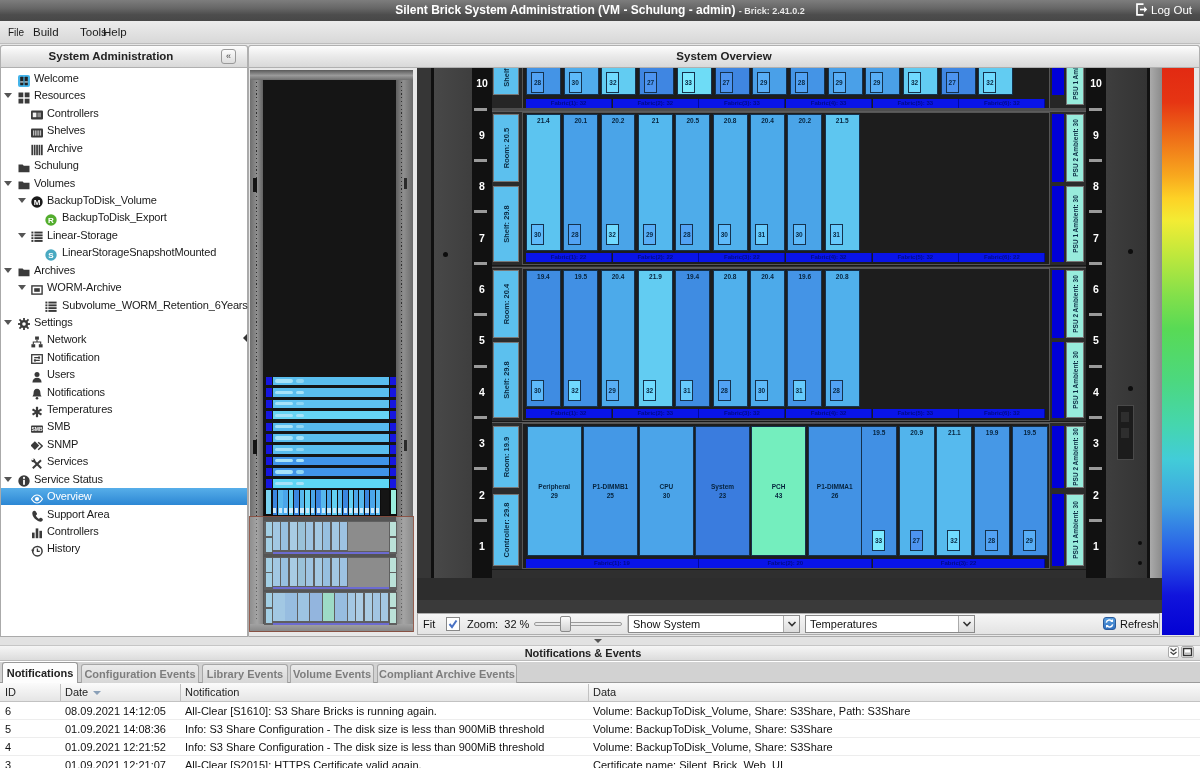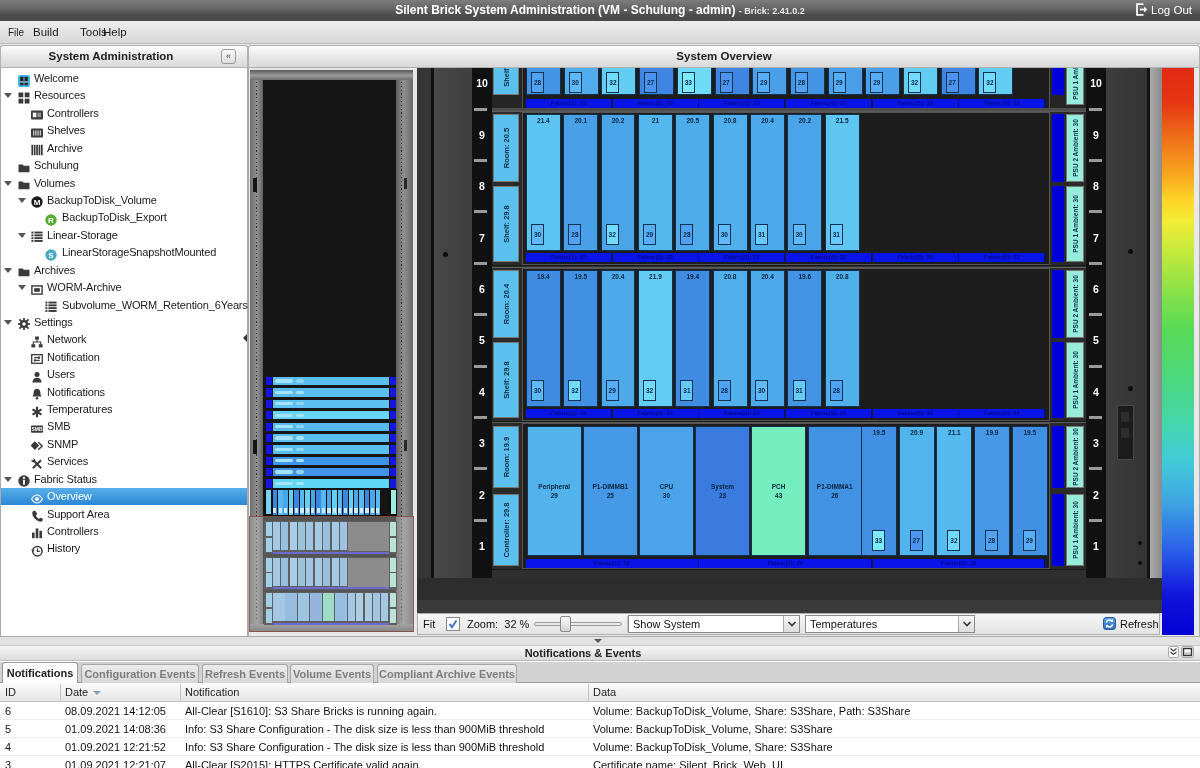--- a/index.html
+++ b/index.html
@@ -177,21 +177,21 @@
       <circle cx="2.4" cy="2.4" r="1.9" fill="#3a3a3a"></circle>
       <circle cx="1.6" cy="1.3" r="1" fill="#fff"></circle>
     </svg></div>
 <div style="position:absolute;left:47px;top:453.2px;height:17px;line-height:17px;font-size:11px;letter-spacing:-0.15px;color:#1a1a1a;">Services</div>
 <div style="position:absolute;left:4px;top:476.7px;width:0;height:0;border-left:4.5px solid transparent;border-right:4.5px solid transparent;border-top:5.5px solid #555;"></div>
 <div style="position:absolute;left:18px;top:473.2px;width:12px;height:12px;"><svg width="12" height="12" viewBox="0 0 12 12">
       <circle cx="6" cy="6" r="5.7" fill="#3a3a3a"></circle>
       <rect x="5.1" y="4.8" width="1.8" height="5" fill="#fff"></rect>
       <circle cx="6" cy="2.9" r="1.1" fill="#fff"></circle>
     </svg></div>
-<div style="position:absolute;left:34px;top:470.7px;height:17px;line-height:17px;font-size:11px;letter-spacing:-0.15px;color:#1a1a1a;">Fabric Status</div>
+<div style="position:absolute;left:34px;top:470.7px;height:17px;line-height:17px;font-size:11px;letter-spacing:-0.15px;color:#1a1a1a;">Service Status</div>
 <div style="position:absolute;left:1px;top:488.1px;width:246px;height:17px;background:linear-gradient(180deg,#57aee9,#2c87d4);"></div>
 <div style="position:absolute;left:31px;top:490.6px;width:12px;height:12px;"><svg width="12" height="12" viewBox="0 0 12 12">
       <path d="M0.5 6 C2.2 3.2 4 2 6 2 C8 2 9.8 3.2 11.5 6 C9.8 8.8 8 10 6 10 C4 10 2.2 8.8 0.5 6 Z" fill="none" stroke="#fff" stroke-width="1.2"></path>
       <circle cx="6" cy="6" r="2.1" fill="#fff"></circle>
     </svg></div>
 <div style="position:absolute;left:47px;top:488.1px;height:17px;line-height:17px;font-size:11px;letter-spacing:-0.15px;color:#fff;">Overview</div>
 <div style="position:absolute;left:31px;top:508.0px;width:12px;height:12px;"><svg width="12" height="12" viewBox="0 0 12 12">
       <path d="M2.6 1.1 C3.4 0.6 4.3 0.8 4.8 1.6 L5.8 3.2 C6.2 3.9 6 4.6 5.4 5.1 L4.8 5.6 C5.4 7 6.7 8.3 8 8.9 L8.5 8.3 C9 7.7 9.8 7.5 10.4 7.9 L11.2 8.5 C12 9.1 12 10.1 11.4 10.8 C10.2 12.1 8 11.9 5.6 10.1 C3 8.2 1.2 5.4 1.3 3.2 C1.3 2.3 1.9 1.5 2.6 1.1 Z" fill="#3a3a3a"></path>
     </svg></div>
 <div style="position:absolute;left:47px;top:505.5px;height:17px;line-height:17px;font-size:11px;letter-spacing:-0.15px;color:#1a1a1a;">Support Area</div>
@@ -662,21 +662,21 @@
   </div>
 <div style="position:absolute;left:1181px;top:646px;width:13px;height:12px;background:#fdfdfd;border:1px solid #aaa;border-radius:2px;">
     <svg width="11" height="10" viewBox="0 0 11 10" style="position:absolute;left:0;top:0;">
       <rect x="1.5" y="1.5" width="8" height="7" fill="none" stroke="#333" stroke-width="1.5"></rect>
       <rect x="3" y="5.5" width="5" height="2.2" fill="#bbb"></rect>
     </svg>
   </div>
 <div style="position:absolute;left:0;top:662px;width:1200px;height:21px;background:#d2d2d2;border-bottom:1px solid #9a9a9a;"></div>
 <div style="position:absolute;left:2px;top:662px;width:76px;height:21px;background:#fdfdfd;border:1px solid #999;border-bottom:none;border-radius:3px 3px 0 0;text-align:center;line-height:20px;font-size:11px;font-weight:bold;color:#222;">Notifications</div>
 <div style="position:absolute;left:81px;top:664px;width:118px;height:19px;background:linear-gradient(180deg,#ebebeb,#d6d6d6);border:1px solid #a6a6a6;border-bottom:none;border-radius:3px 3px 0 0;text-align:center;line-height:18px;font-size:11px;font-weight:bold;color:#7d7d7d;">Configuration Events</div>
-<div style="position:absolute;left:202px;top:664px;width:86px;height:19px;background:linear-gradient(180deg,#ebebeb,#d6d6d6);border:1px solid #a6a6a6;border-bottom:none;border-radius:3px 3px 0 0;text-align:center;line-height:18px;font-size:11px;font-weight:bold;color:#7d7d7d;">Refresh Events</div>
+<div style="position:absolute;left:202px;top:664px;width:86px;height:19px;background:linear-gradient(180deg,#ebebeb,#d6d6d6);border:1px solid #a6a6a6;border-bottom:none;border-radius:3px 3px 0 0;text-align:center;line-height:18px;font-size:11px;font-weight:bold;color:#7d7d7d;">Library Events</div>
 <div style="position:absolute;left:290px;top:664px;width:84px;height:19px;background:linear-gradient(180deg,#ebebeb,#d6d6d6);border:1px solid #a6a6a6;border-bottom:none;border-radius:3px 3px 0 0;text-align:center;line-height:18px;font-size:11px;font-weight:bold;color:#7d7d7d;">Volume Events</div>
 <div style="position:absolute;left:377px;top:664px;width:140px;height:19px;background:linear-gradient(180deg,#ebebeb,#d6d6d6);border:1px solid #a6a6a6;border-bottom:none;border-radius:3px 3px 0 0;text-align:center;line-height:18px;font-size:11px;font-weight:bold;color:#7d7d7d;">Compliant Archive Events</div>
 <div style="position:absolute;left:0;top:683px;width:1200px;height:19px;background:linear-gradient(180deg,#fbfbfb,#e5e5e5);border-bottom:1px solid #c2c2c2;"></div>
 <div style="position:absolute;left:60px;top:684px;width:1px;height:17px;background:#c2c2c2;"></div>
 <div style="position:absolute;left:180px;top:684px;width:1px;height:17px;background:#c2c2c2;"></div>
 <div style="position:absolute;left:588px;top:684px;width:1px;height:17px;background:#c2c2c2;"></div>
 <div style="position:absolute;left:5px;top:683px;height:19px;line-height:19px;font-size:11px;color:#222;">ID</div>
 <div style="position:absolute;left:65px;top:683px;height:19px;line-height:19px;font-size:11px;color:#222;">Date</div>
 <div style="position:absolute;left:185px;top:683px;height:19px;line-height:19px;font-size:11px;color:#222;">Notification</div>
 <div style="position:absolute;left:593px;top:683px;height:19px;line-height:19px;font-size:11px;color:#222;">Data</div>

